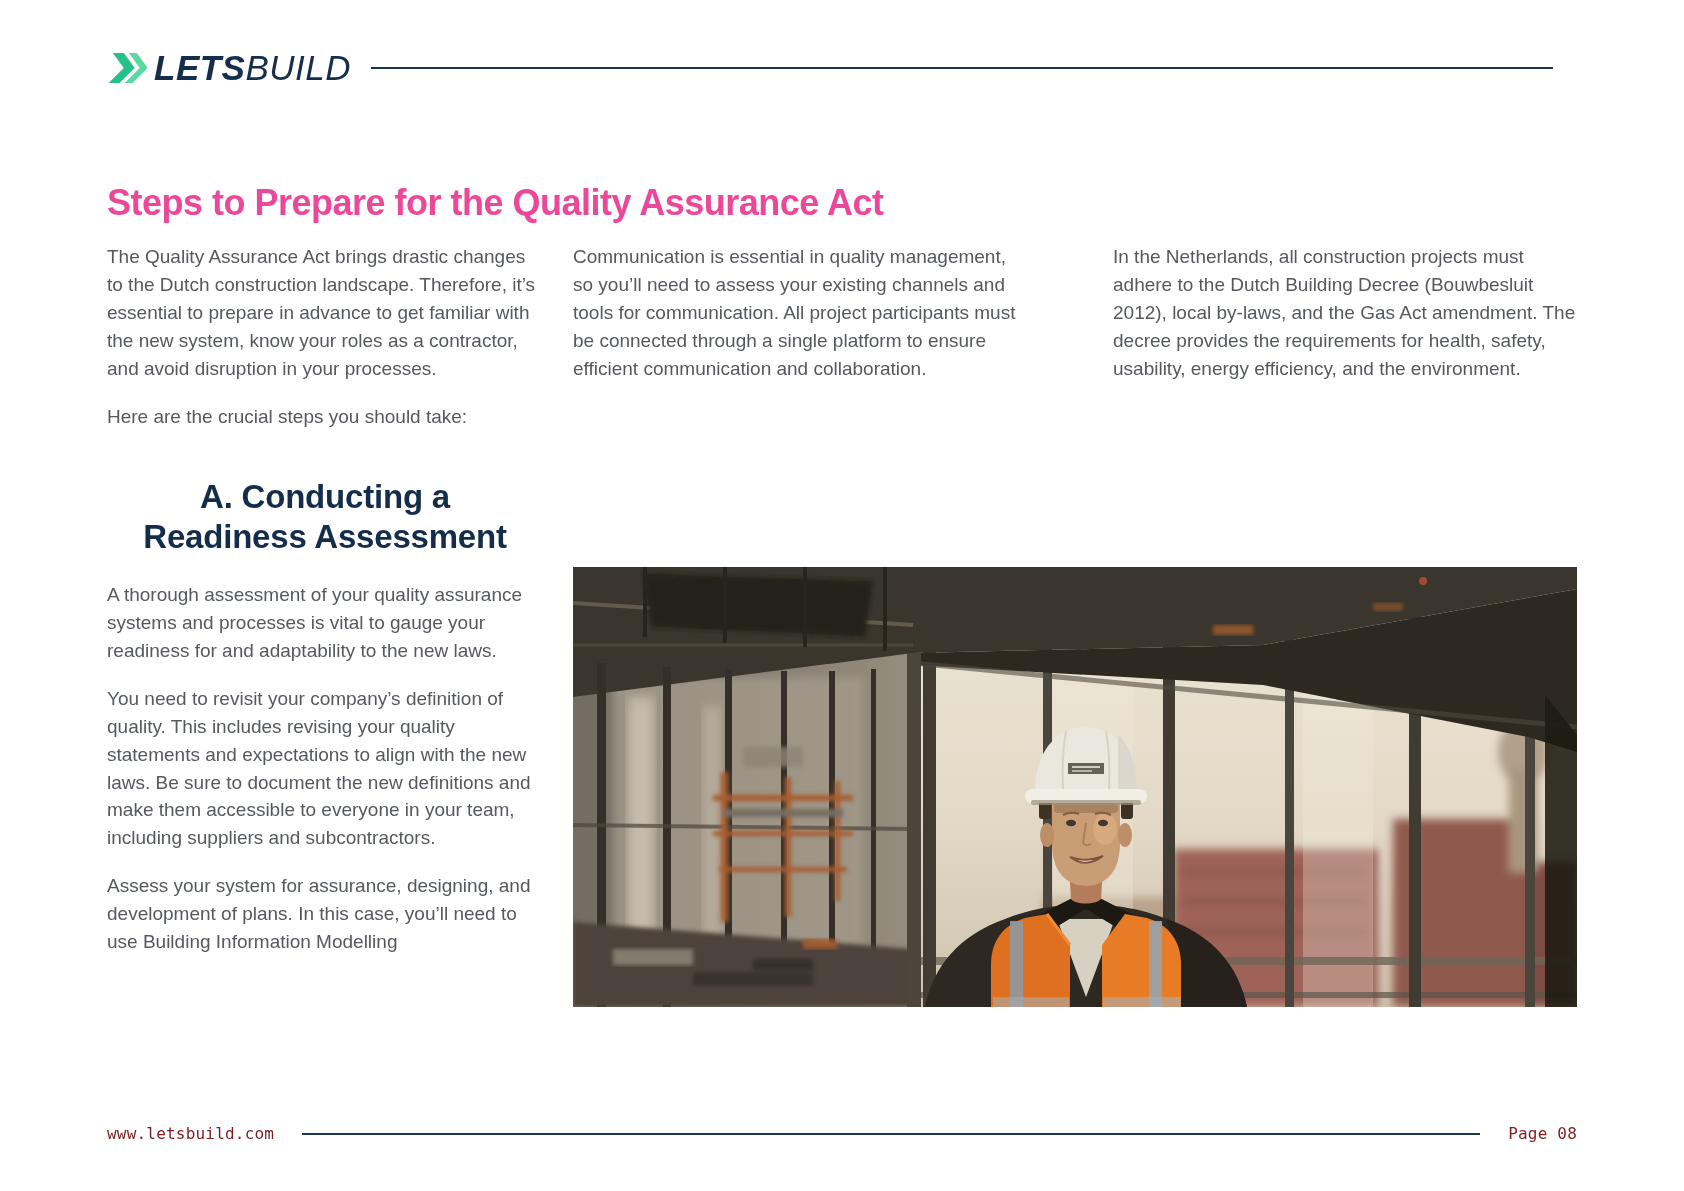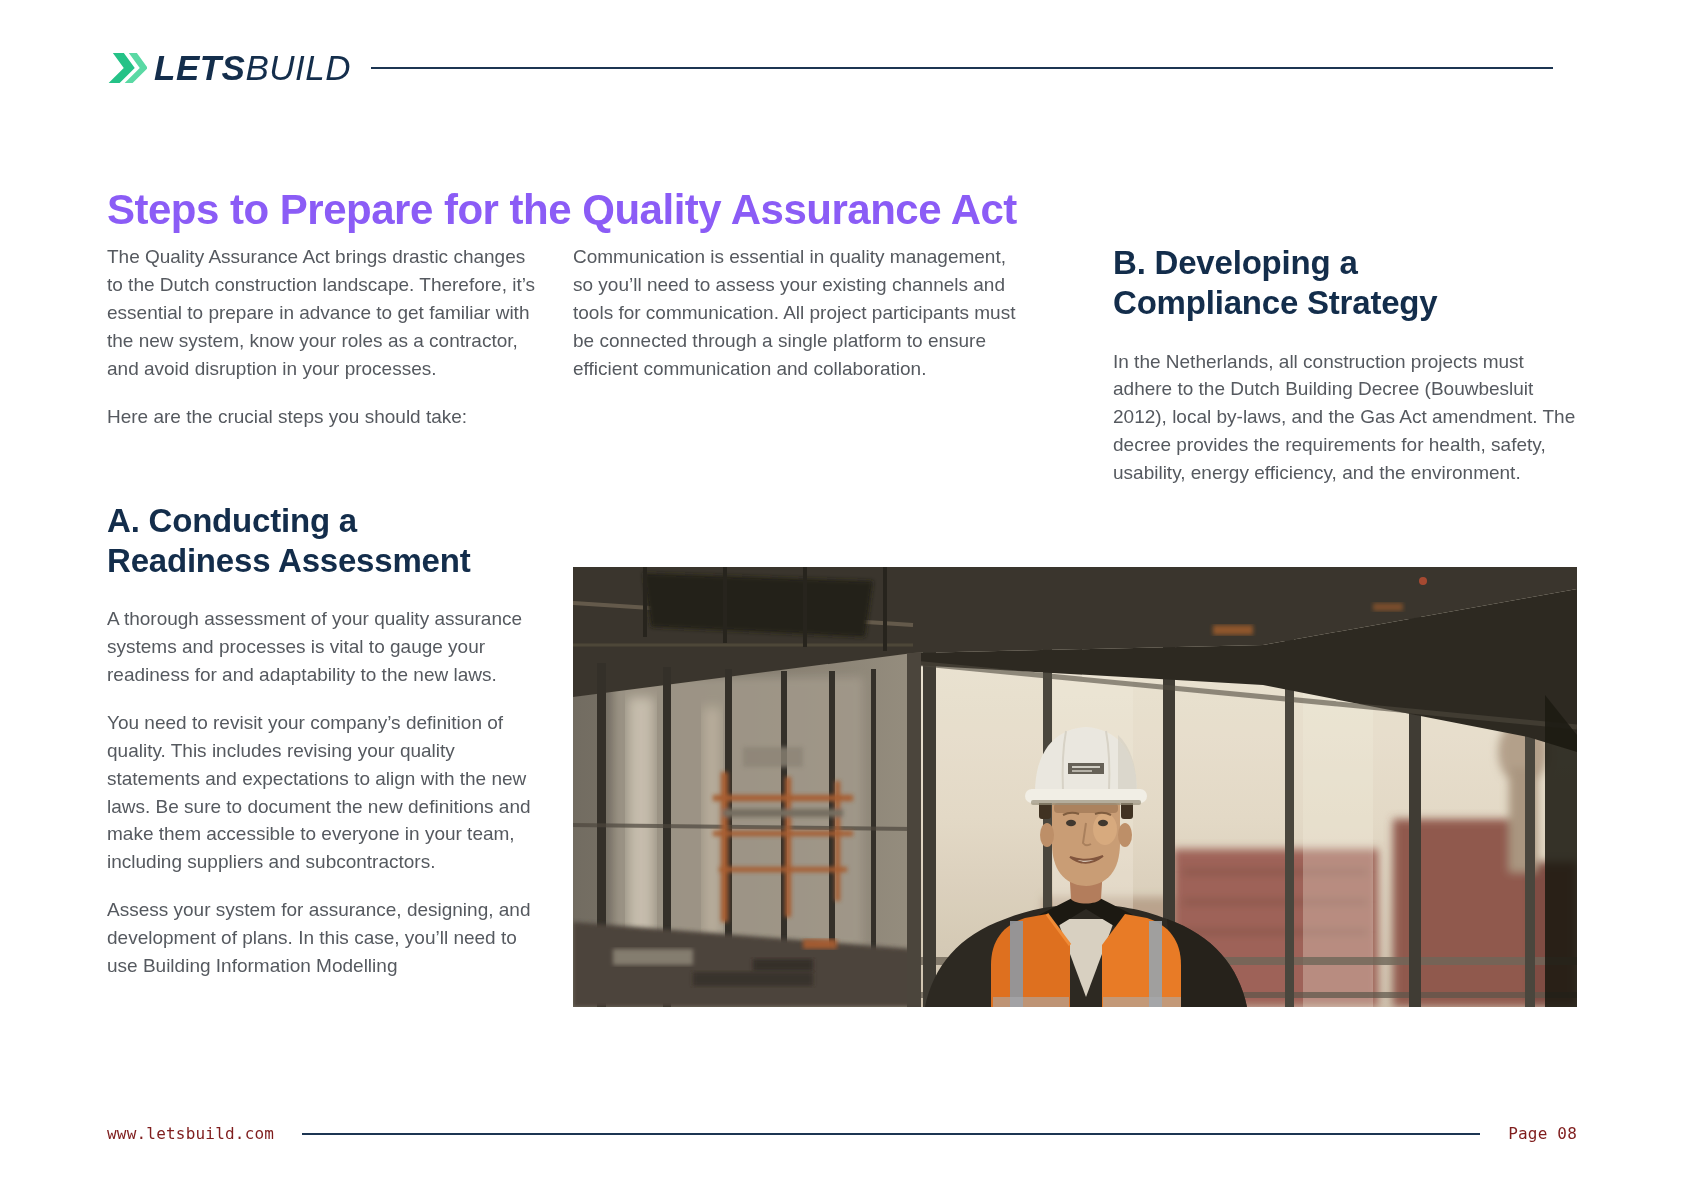--- a/index.html
+++ b/index.html
@@ -9,29 +9,29 @@
   }
   
   .header{position:absolute;left:107px;right:107px;top:50px;display:flex;align-items:center;}
   .logo{display:flex;align-items:center;gap:7px;flex:0 0 auto;text-align:center;}
   .logo-text{font-size:35px;font-style:italic;color:#142e4c;letter-spacing:0.5px;line-height:1;white-space:nowrap;}
   .logo-bold{font-weight:800;}
   .logo-light{font-weight:500;}
   .header-rule{flex:1 1 auto;height:2px;background:#1c3552;margin:0 24px 0 20px;}
   .kicker{font-family:"DejaVu Sans Mono",monospace;font-size:16px;color:#3d4859;letter-spacing:0.2px;white-space:nowrap;}
   
-  .page-title{position:absolute;left:107px;top:158px;font-size:42px;font-weight:700;color:#8b5cf6;letter-spacing:-0.5px;}
+  .page-title{position:absolute;left:107px;top:158px;font-size:36px;font-weight:700;color:#ec4899;letter-spacing:-0.5px;}
   
   .col{position:absolute;top:243px;font-size:19px;line-height:1.47;color:#55595f;}
   .col p{margin:0 0 20px 0;}
   #col1{left:107px;width:436px;}
   #col2{left:573px;width:452px;}
   #col3{left:1113px;width:464px;}
   .h2{font-size:33px;font-weight:700;color:#132d4b;line-height:1.22;margin:0 0 24px 0;white-space:pre-line;letter-spacing:-0.2px;}
-  #col1 .h2{margin-top:70px;}
+  #col1 .h2{margin-top:46px;text-align:center;}
   #col3 .h2{margin-top:0;}
   
   .photo{position:absolute;left:573px;top:567px;width:1004px;height:440px;overflow:hidden;background:#b5ab9c;}
   .photo svg{display:block;}
   
   .footer{position:absolute;left:107px;right:107px;top:1124px;display:flex;align-items:center;}
   .footer-rule{flex:1 1 auto;height:2px;background:#1c3552;margin:0 28px;}
   .footer-text{font-family:"DejaVu Sans Mono",monospace;font-size:16px;color:#7f1d1d;letter-spacing:0.2px;white-space:nowrap;}
 </style>
 </head>
@@ -60,22 +60,20 @@
   <p>A thorough assessment of your quality assurance systems and processes is vital to gauge your readiness for and adaptability to the new laws.</p>
   <p>You need to revisit your company’s definition of quality. This includes revising your quality statements and expectations to align with the new laws. Be sure to document the new definitions and make them accessible to everyone in your team, including suppliers and subcontractors.</p>
   <p>Assess your system for assurance, designing, and development of plans. In this case, you’ll need to use Building Information Modelling</p>
 </div>
 
 <div class="col" id="col2">
   <p>Communication is essential in quality management, so you’ll need to assess your existing channels and tools for communication. All project participants must be connected through a single platform to ensure efficient communication and collaboration.</p>
 </div>
 
 <div class="col" id="col3">
-  <div class="h2">B. Developing a
-Compliance Strategy</div>
   <p>In the Netherlands, all construction projects must adhere to the Dutch Building Decree (Bouwbesluit 2012), local by-laws, and the Gas Act amendment. The decree provides the requirements for health, safety, usability, energy efficiency, and the environment.</p>
 </div>
 
 <div class="photo" role="img" aria-label="Smiling construction worker in a white hard hat and orange hi-vis safety vest standing inside an unfinished building with glass curtain walls, steel ceiling structure, scaffolding and a city view">
   <svg width="1004" height="440" viewBox="0 0 1004 440" preserveAspectRatio="none">
     <defs>
       <linearGradient id="sky" x1="0" y1="0" x2="0" y2="1">
         <stop offset="0" stop-color="#efe9dc"></stop>
           <stop offset="0.55" stop-color="#e4dccb"></stop>
           <stop offset="1" stop-color="#cfc4b2"></stop>

